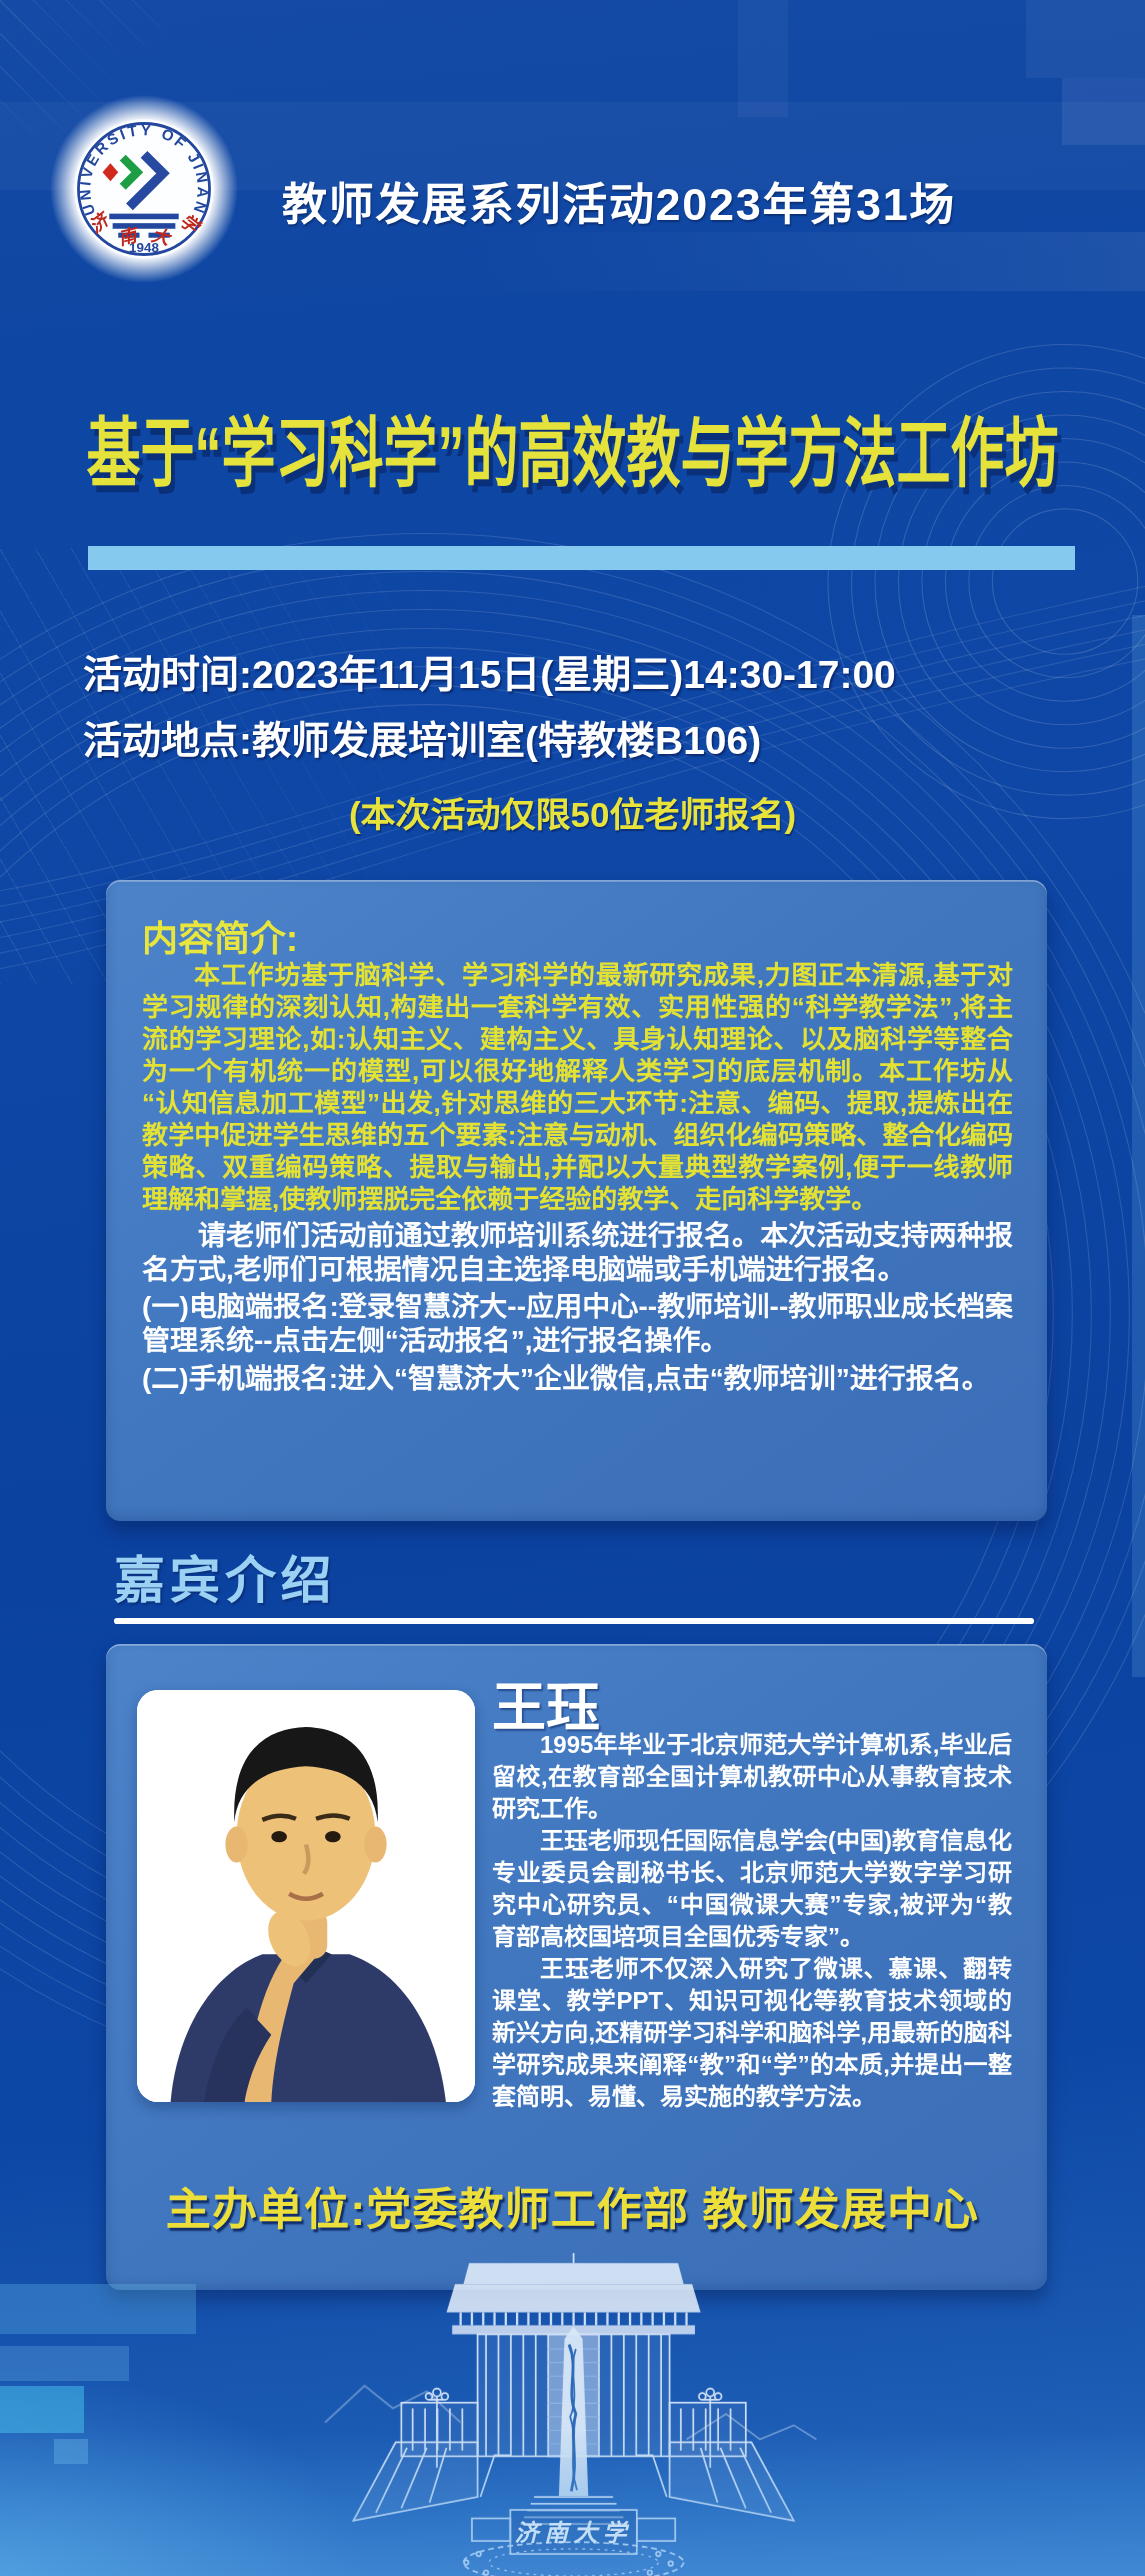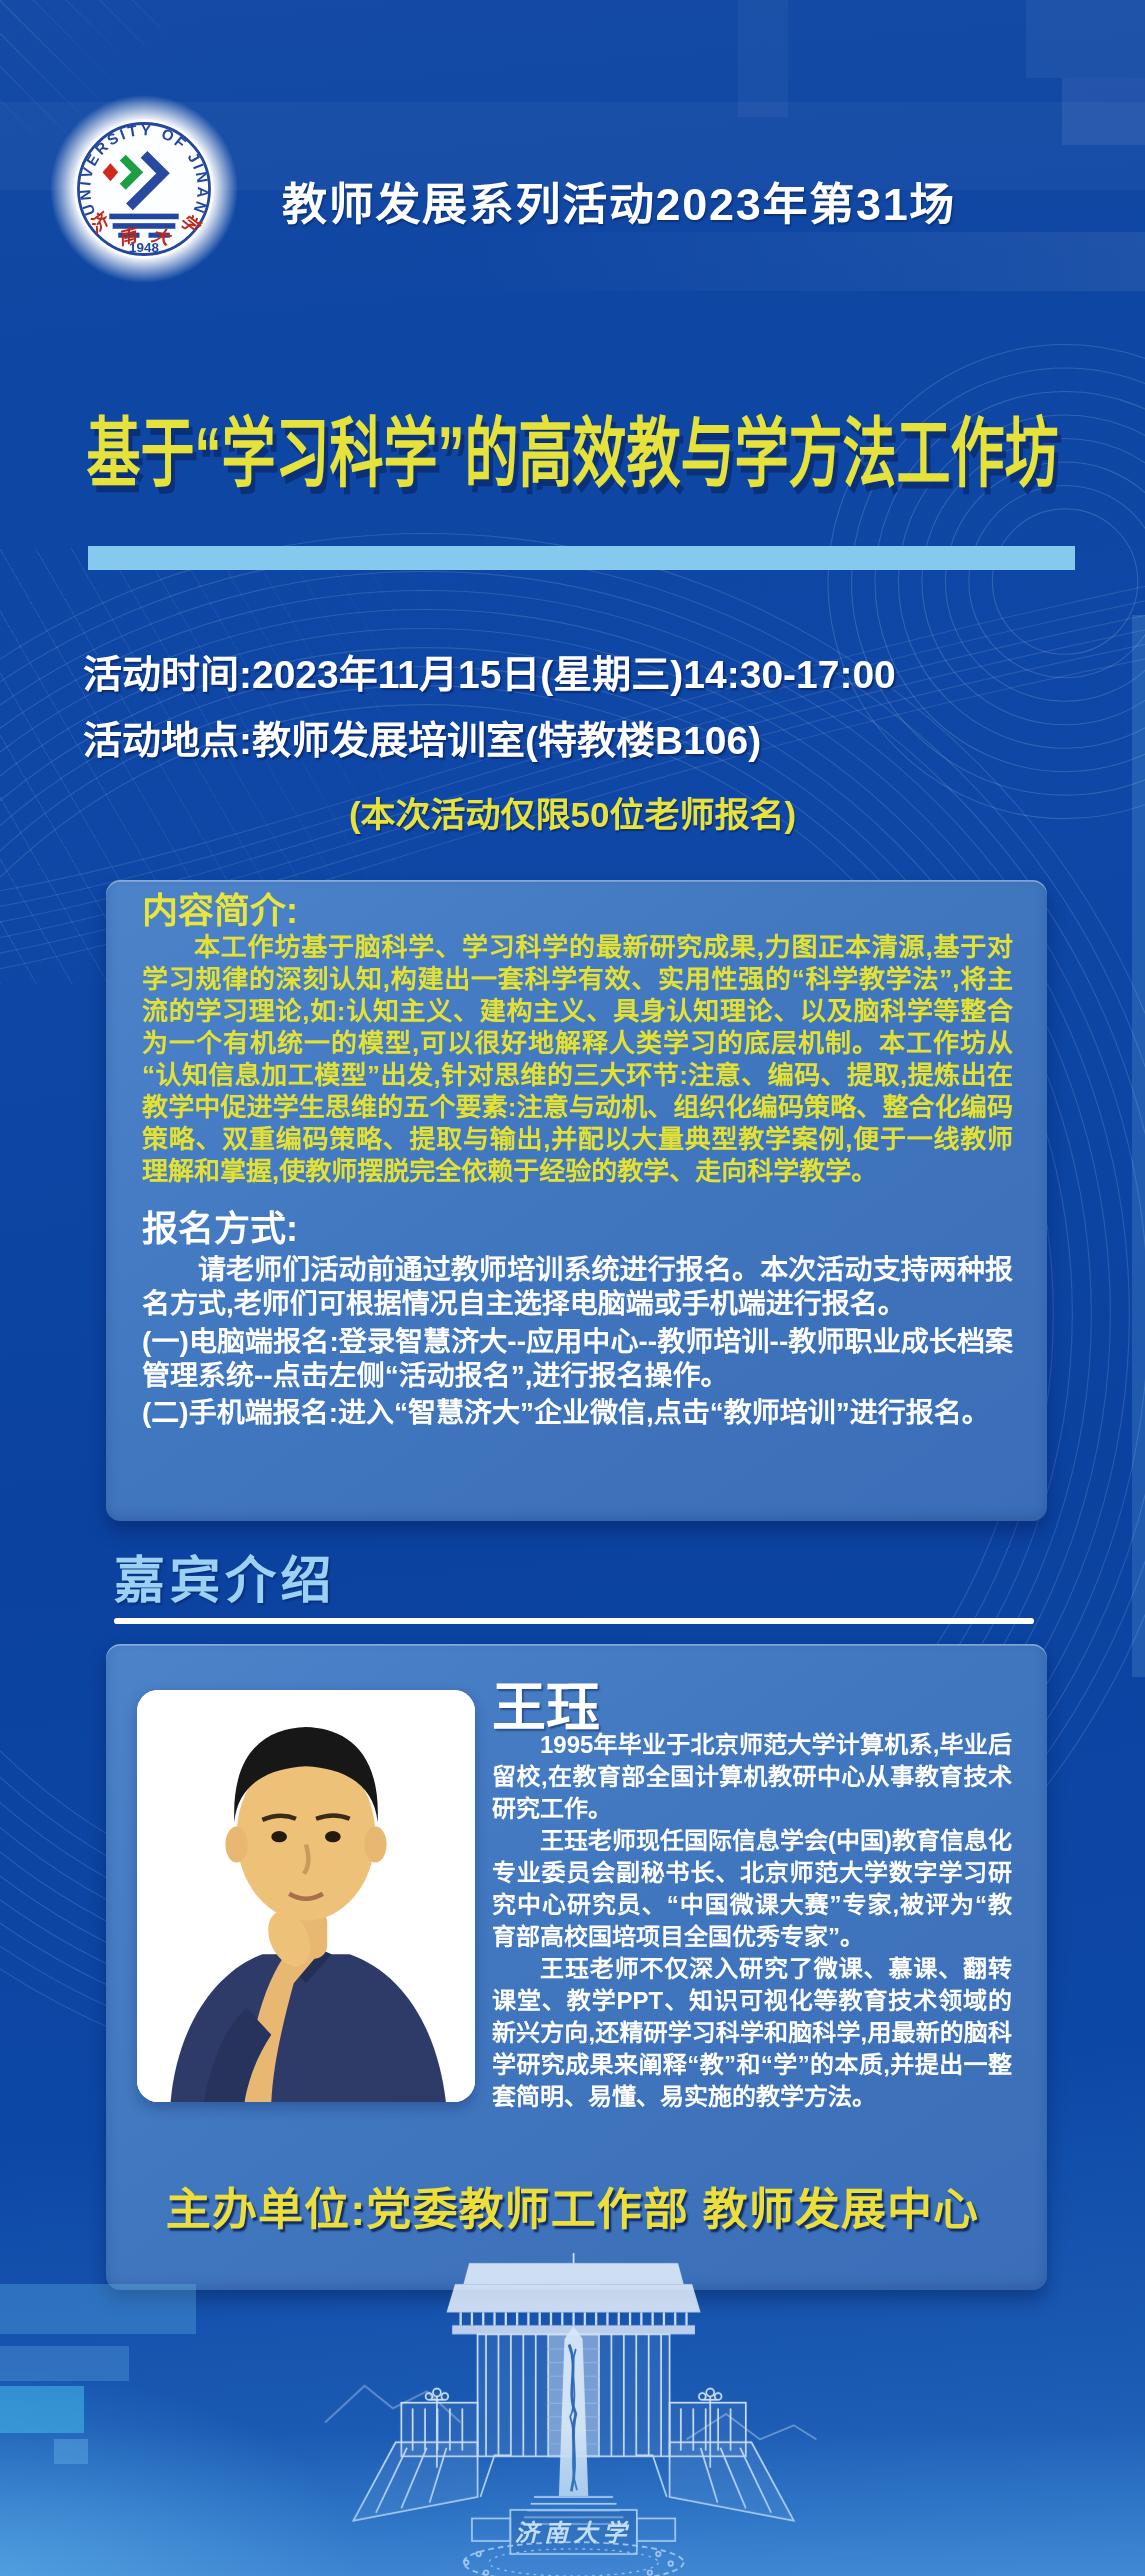--- a/index.html
+++ b/index.html
@@ -41,21 +41,21 @@
   .info-line{left:83px;font-size:39px;font-weight:bold;color:#ffffff;white-space:nowrap;
     text-shadow:1.7px 2.2px 1.7px rgba(10,30,90,.7);}
   .info-time{top:643px;}
   .info-place{top:709px;}
   .limit-note{left:0;top:786px;width:100%;text-align:center;font-size:35px;font-weight:bold;color:#e7e33b;
     text-shadow:1.1px 1.7px 1.1px rgba(10,30,90,.6);}
   
   .panel{position:absolute;left:106px;width:941px;border-radius:14.5px;
     background:linear-gradient(145deg,#4c83c9 0%,#4177bf 45%,#3a6eb8 100%);
     box-shadow:inset 0 1.7px 0 rgba(255,255,255,.35),inset 0 -4.5px 11.2px rgba(10,40,100,.22),0 10px 17px rgba(4,22,70,.38);}
-  .panel.p-intro{top:880px;height:641px;padding:10px 34px 0 36px;overflow:hidden;}
+  .panel.p-intro{top:880px;height:641px;padding:38px 34px 0 36px;overflow:hidden;}
   .sec-heading{font-size:36px;font-weight:bold;line-height:1.15;}
   .sec-heading.yellow{color:#e8e53c;}
   .sec-heading.white{color:#ffffff;margin-top:21px;}
   .intro-body{margin-top:0;font-size:26px;line-height:32px;color:#e3e234;font-weight:bold;
     text-align:justify;text-indent:2em;}
   .signup-p{margin:3.4px 0 0 0;font-size:28px;line-height:34px;color:#ffffff;font-weight:bold;text-align:justify;}
   .signup-p.indent{text-indent:2em;}
   
   .guest-heading{left:114px;top:1539px;font-size:51px;font-weight:bold;color:#9bd1f3;letter-spacing:4.5px;
     text-shadow:1.7px 2.2px 1.7px rgba(10,30,90,.5);}
@@ -166,21 +166,20 @@
   </div>
   <div class="abs title-bar"></div>
 
   <div class="abs info-line info-time">活动时间:2023年11月15日(星期三)14:30-17:00</div>
   <div class="abs info-line info-place">活动地点:教师发展培训室(特教楼B106)</div>
   <div class="abs limit-note">(本次活动仅限50位老师报名)</div>
 
   <div class="panel p-intro">
     <div class="sec-heading yellow">内容简介:</div>
     <div class="intro-body">本工作坊基于脑科学、学习科学的最新研究成果,力图正本清源,基于对学习规律的深刻认知,构建出一套科学有效、实用性强的“科学教学法”,将主流的学习理论,如:认知主义、建构主义、具身认知理论、以及脑科学等整合为一个有机统一的模型,可以很好地解释人类学习的底层机制。本工作坊从“认知信息加工模型”出发,针对思维的三大环节:注意、编码、提取,提炼出在教学中促进学生思维的五个要素:注意与动机、组织化编码策略、整合化编码策略、双重编码策略、提取与输出,并配以大量典型教学案例,便于一线教师理解和掌握,使教师摆脱完全依赖于经验的教学、走向科学教学。</div>
-    <div class="sec-heading white">报名方式:</div>
     <p class="signup-p indent">请老师们活动前通过教师培训系统进行报名。本次活动支持两种报名方式,老师们可根据情况自主选择电脑端或手机端进行报名。</p>
     <p class="signup-p">(一)电脑端报名:登录智慧济大--应用中心--教师培训--教师职业成长档案管理系统--点击左侧“活动报名”,进行报名操作。</p>
     <p class="signup-p">(二)手机端报名:进入“智慧济大”企业微信,点击“教师培训”进行报名。</p>
   </div>
 
   <div class="abs guest-heading">嘉宾介绍</div>
   <div class="abs divider"></div>
 
   <div class="panel p-guest">
     <div class="guest-photo">

